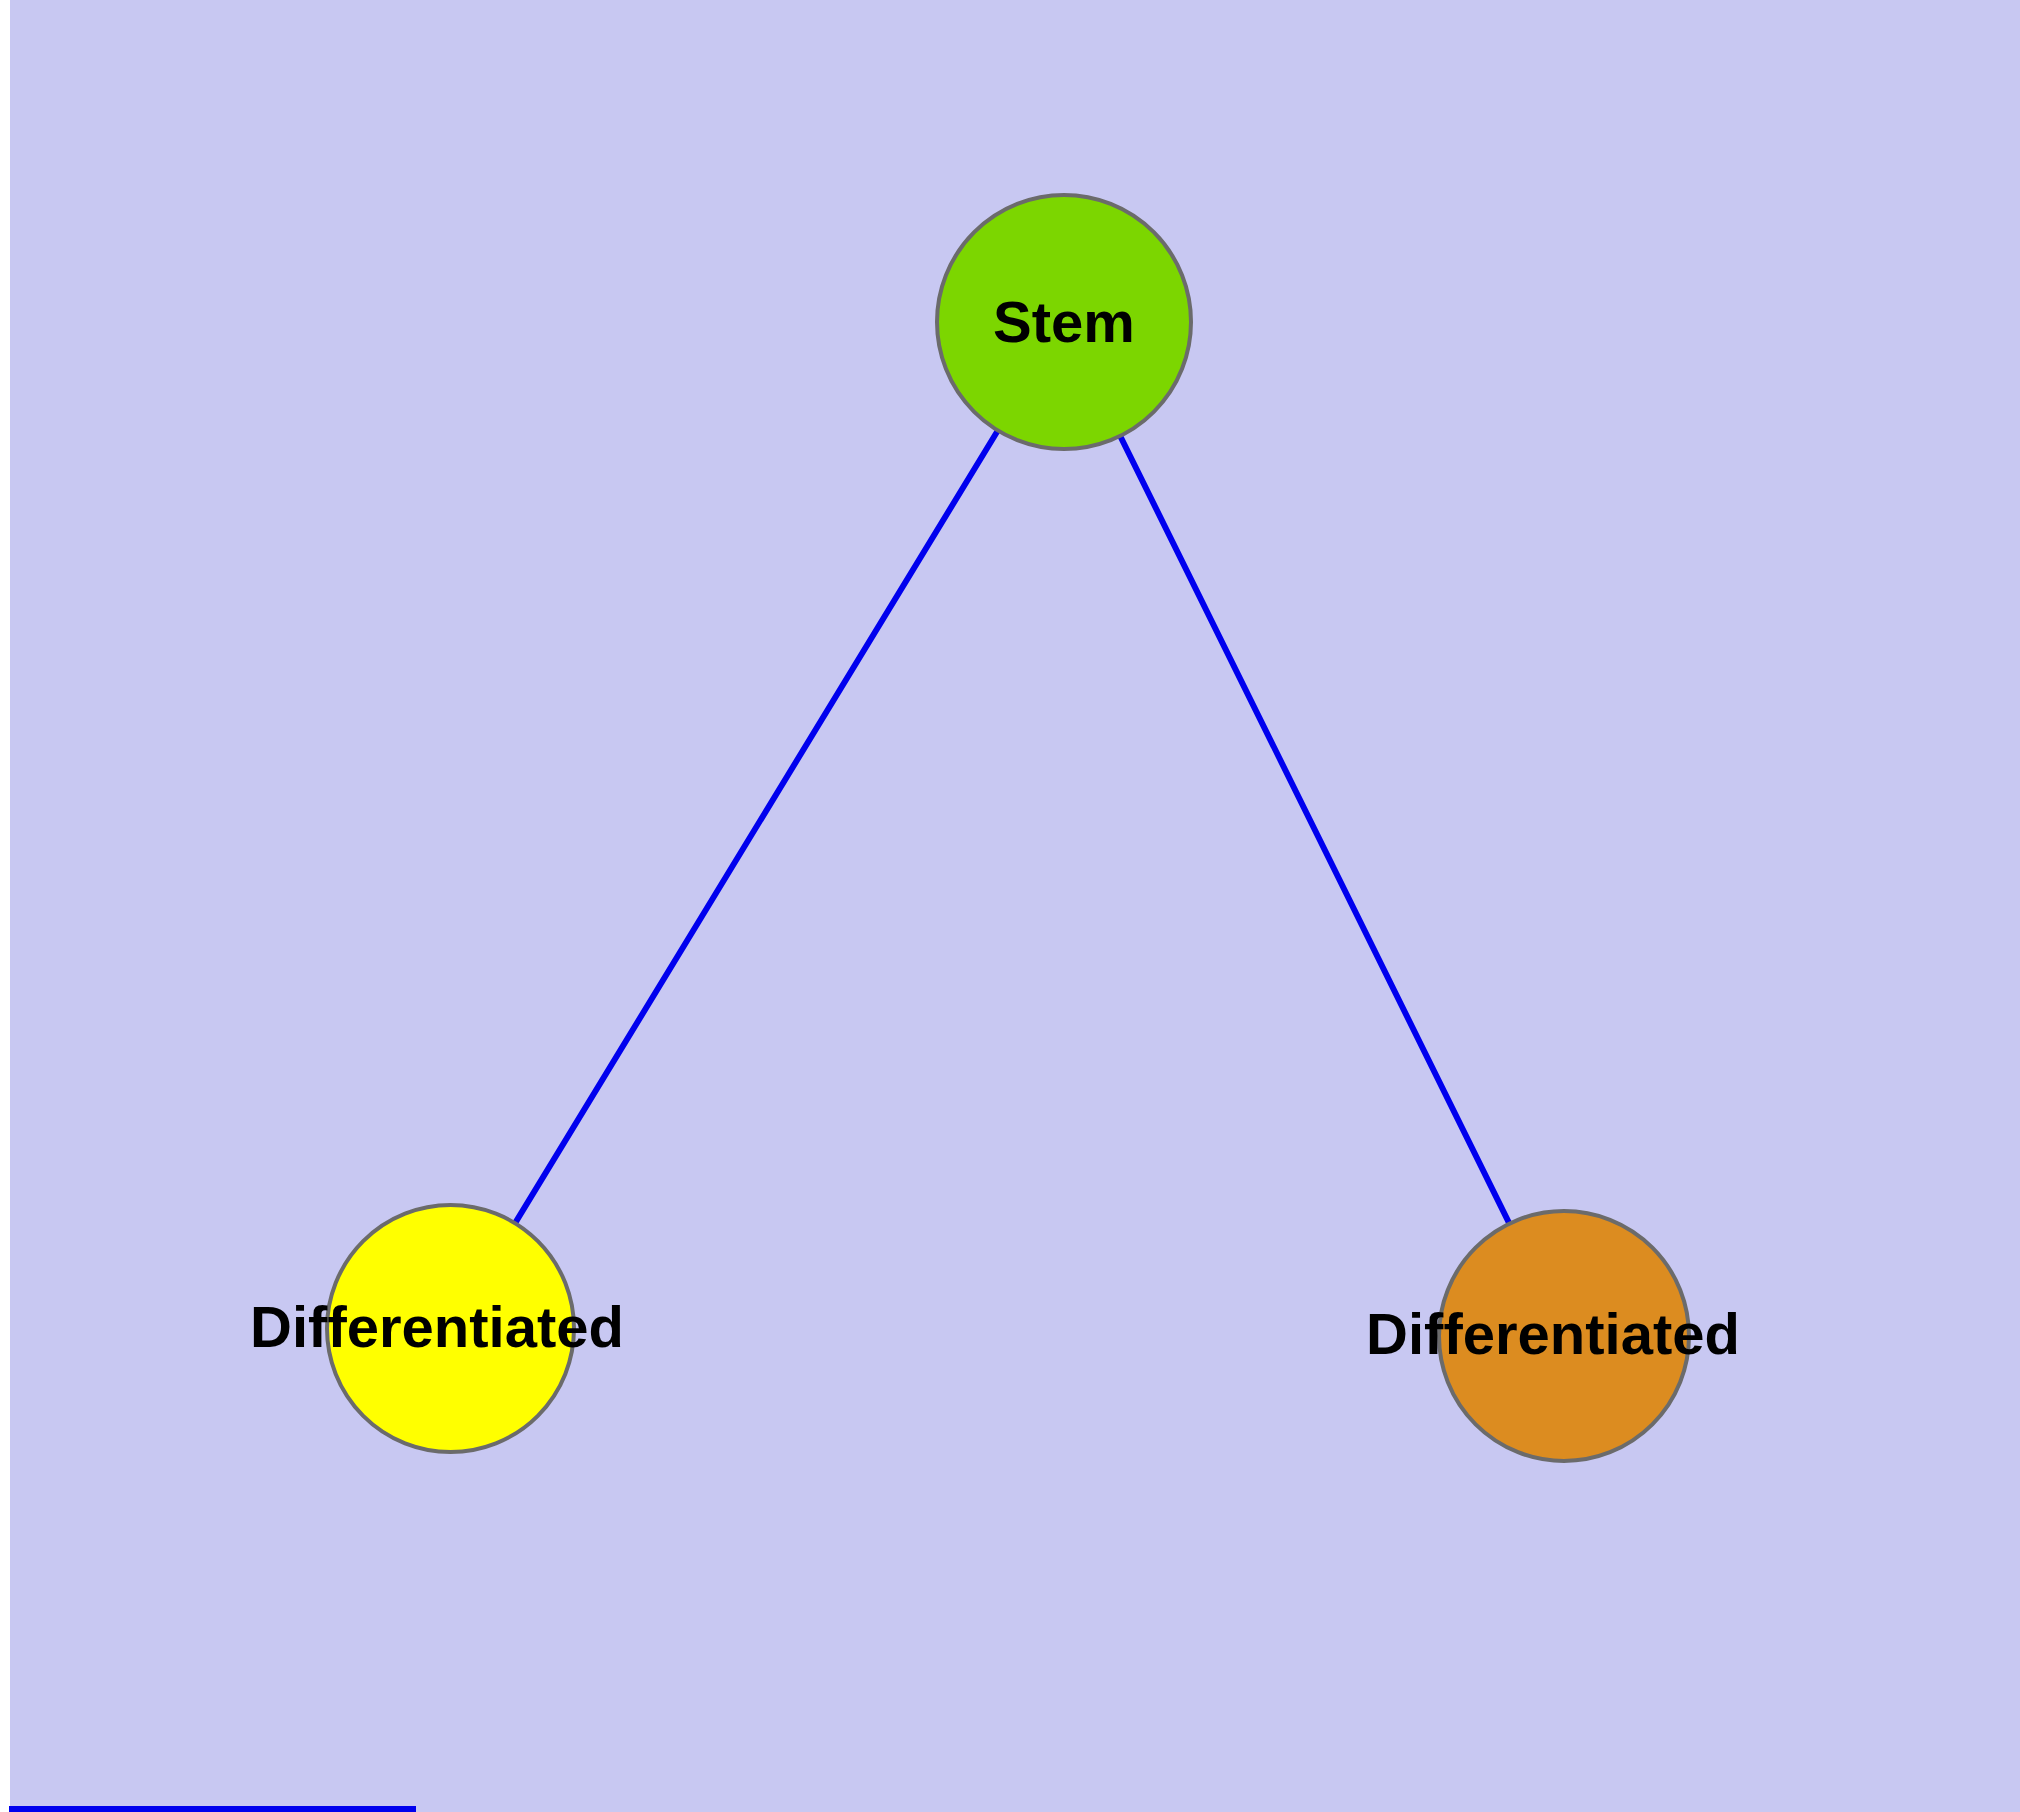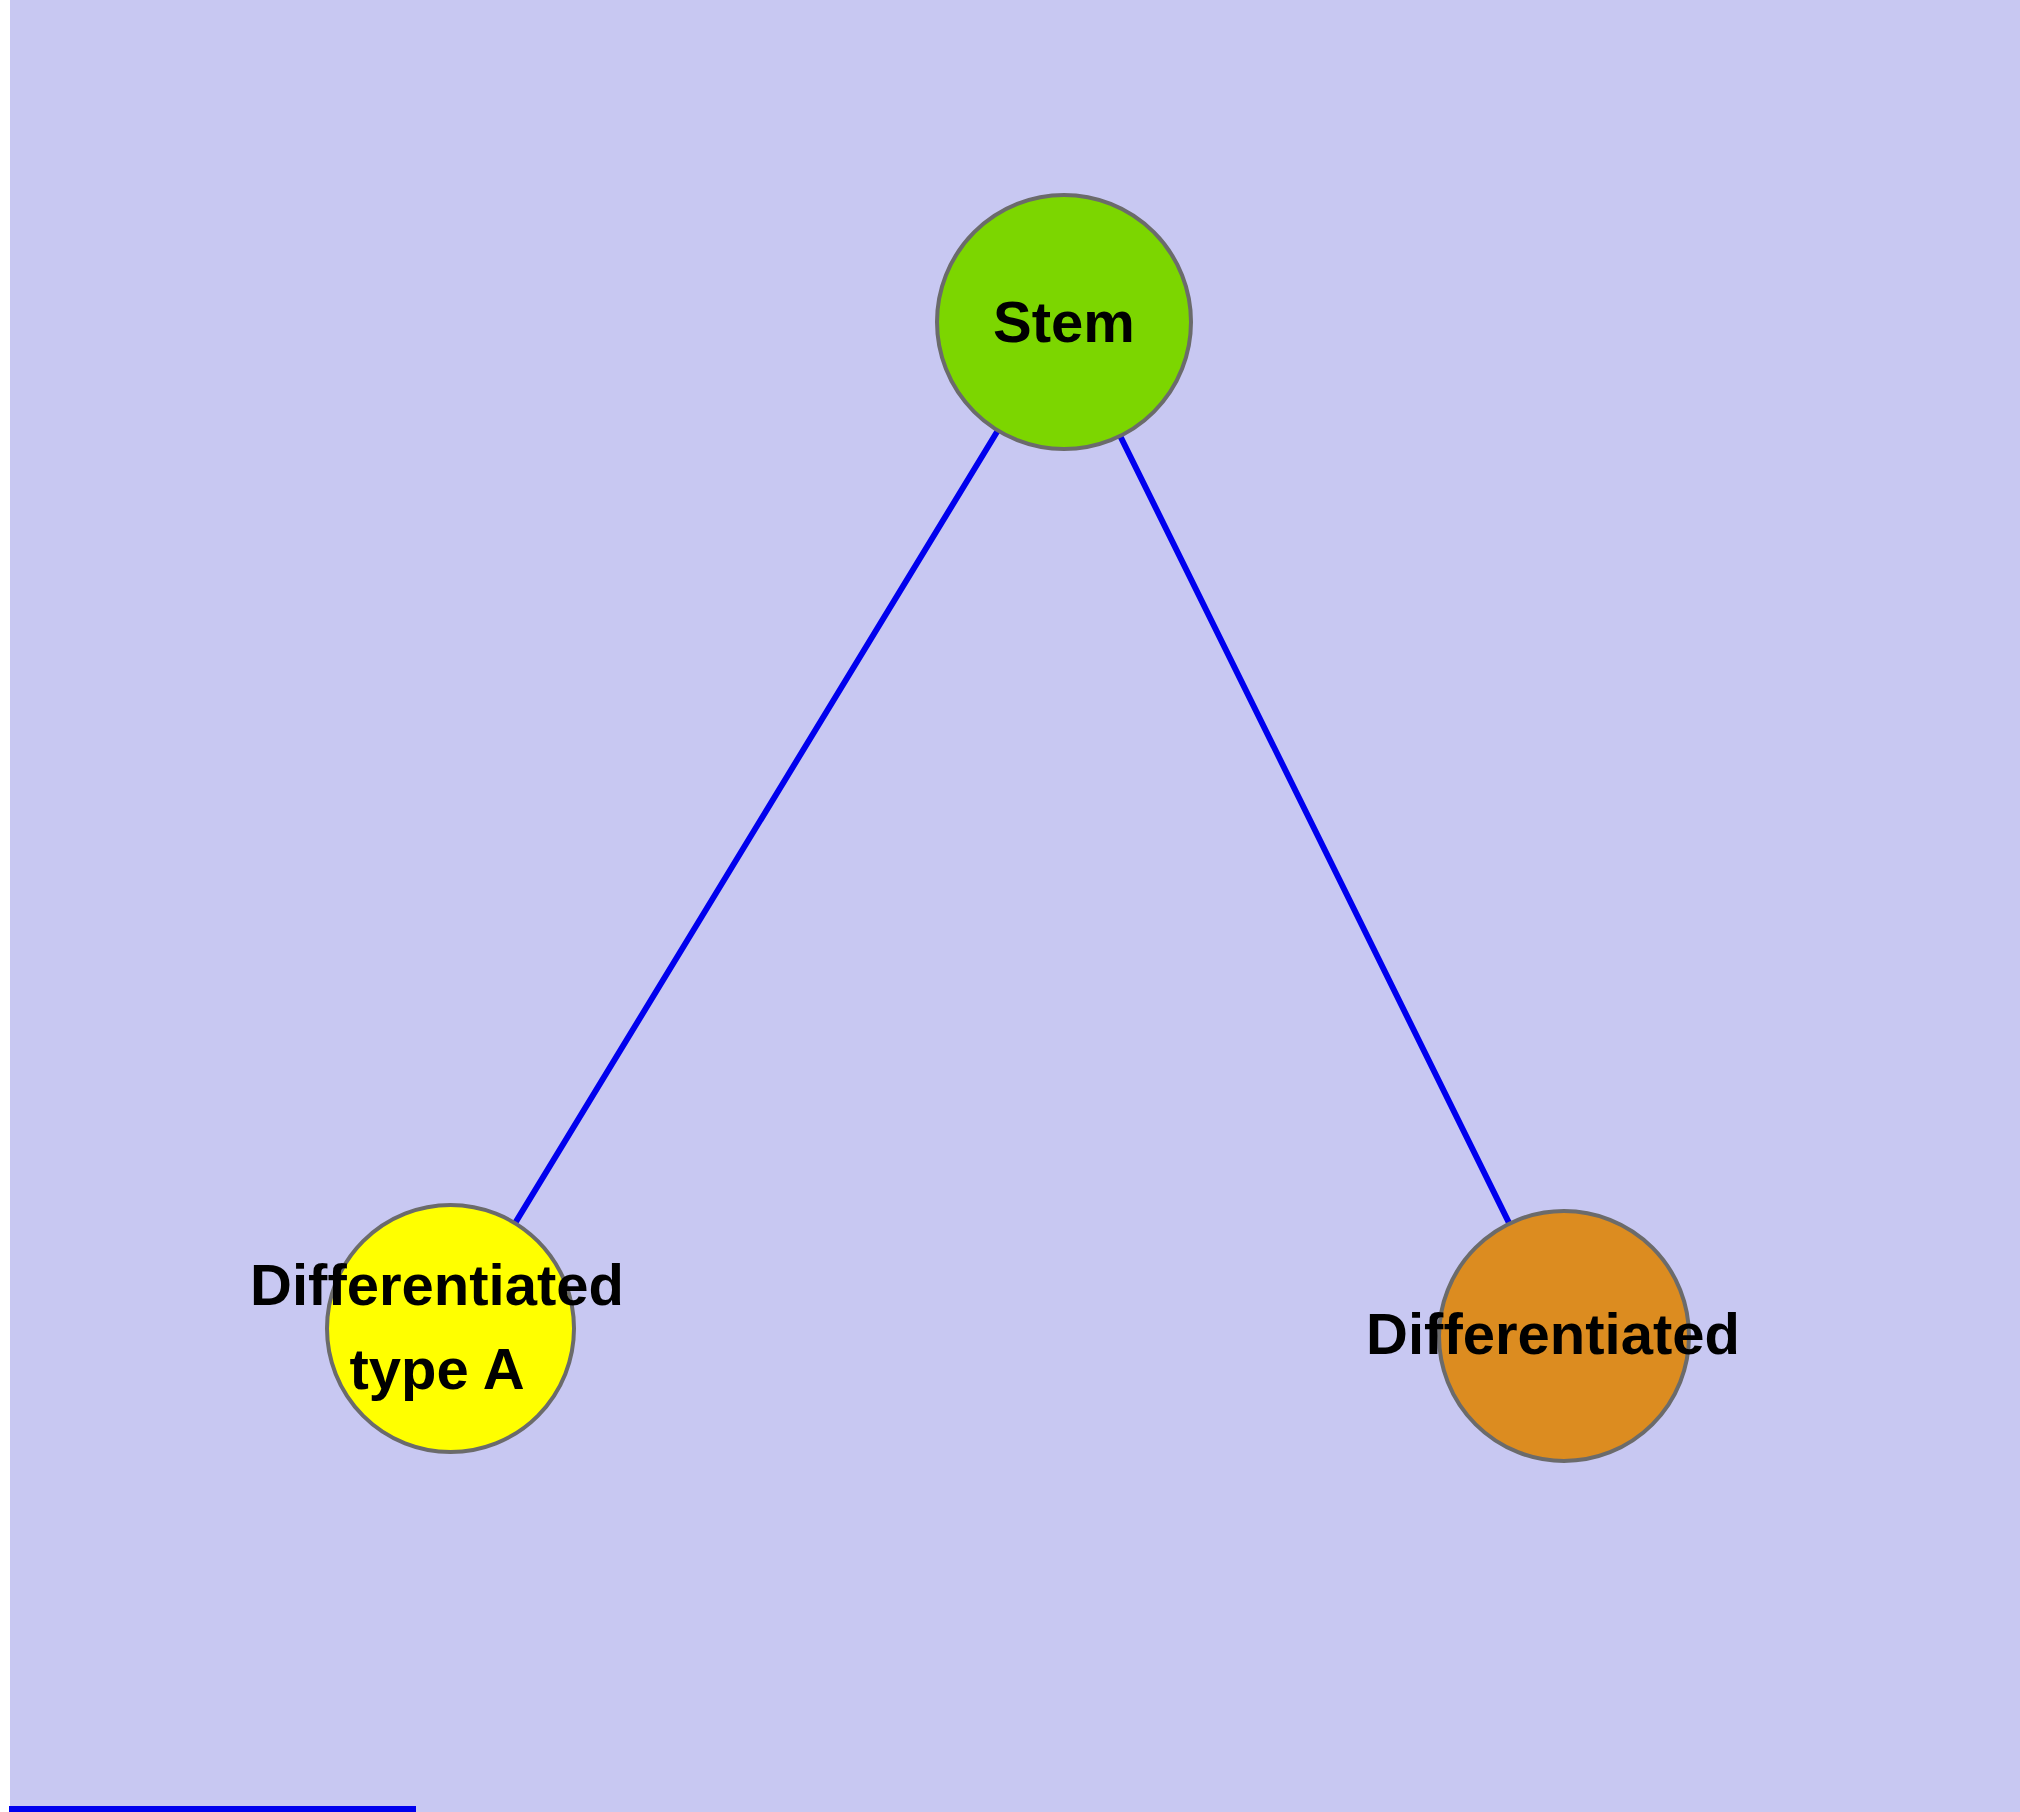--- a/index.html
+++ b/index.html
@@ -96,21 +96,20 @@
   <div class="node node-stem" style="background-color: rgb(124, 214, 0); border-color: rgb(107, 107, 107);"></div>
 
   <div class="node node-type-a" style="background-color: rgb(255, 255, 0); border-color: rgb(107, 107, 107);"></div>
 
   <div class="node node-type-b" style="background-color: rgb(220, 140, 32); border-color: rgb(107, 107, 107);"></div>
 
   <div class="node-label label-stem" style="color: rgb(0, 0, 0);">Stem</div>
 
   <div class="node-label label-type-a" style="color: rgb(0, 0, 0);">
     <div>Differentiated</div>
-    <div>type A</div>
   </div>
 
   <div class="node-label label-type-b" style="color: rgb(0, 0, 0);">
     <div>Differentiated</div>
   </div>
 
   <div class="bottom-line" style="background-color: rgb(0, 0, 238);"></div>
 
 </div>
 

